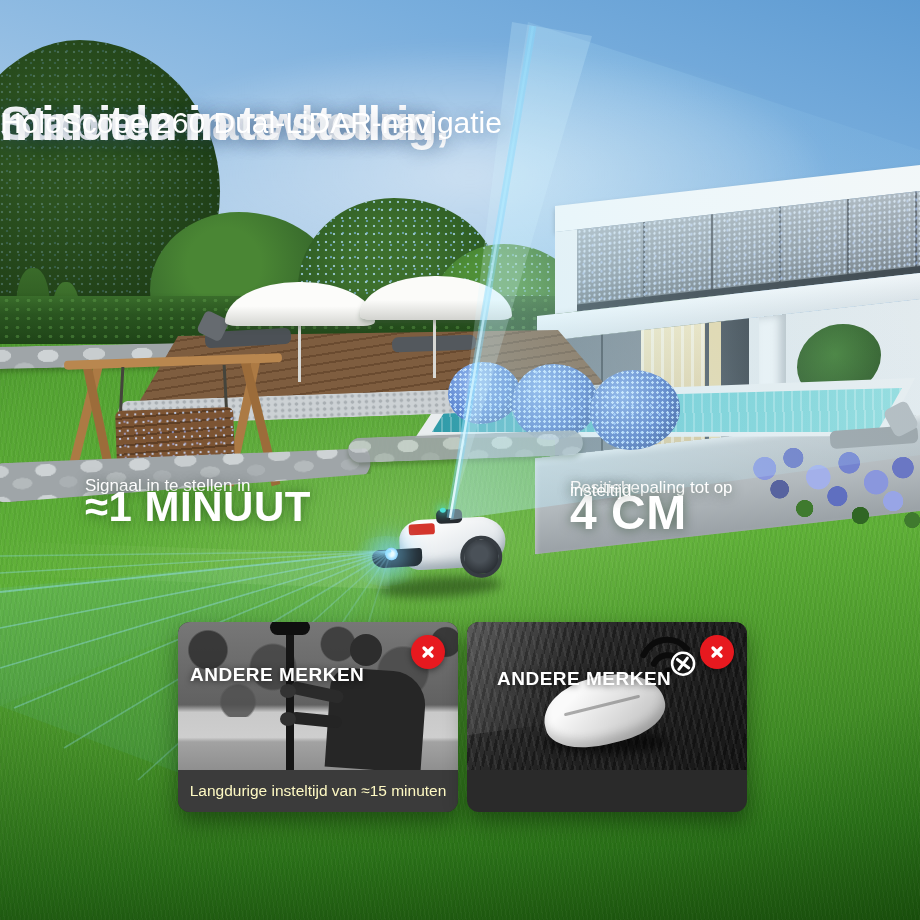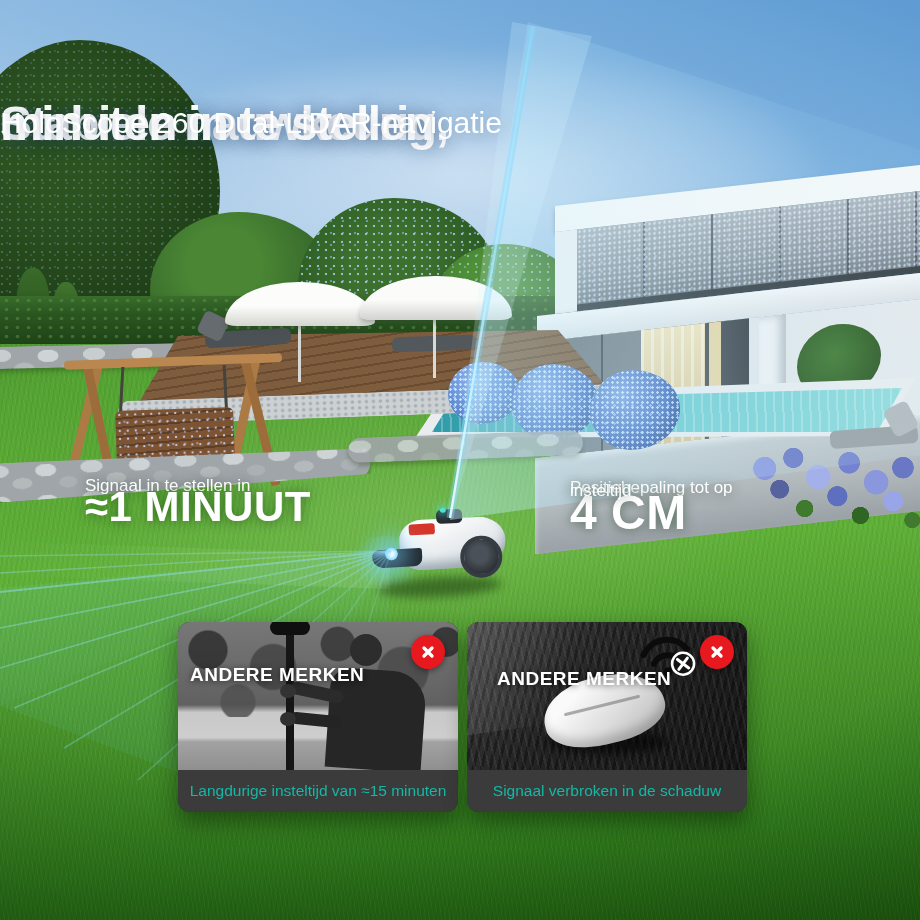--- a/index.html
+++ b/index.html
@@ -68,21 +68,21 @@
   .stat .nt{position:relative;font-size:17px;font-weight:400;margin-top:3px;}
   #stat-r .val{font-size:48px;}
 
   
   .card{top:622px;width:280px;height:190px;border-radius:12px;overflow:hidden;z-index:40;
     box-shadow:0 10px 22px rgba(0,20,0,.45);background:#2a2a2a;}
   .card .media{position:absolute;left:0;top:0;width:280px;height:148px;overflow:hidden;}
   .card .tag{position:absolute;color:#fff;font-size:19px;font-weight:700;letter-spacing:.5px;
     text-shadow:0 1px 6px rgba(0,0,0,.6);z-index:3;}
   .card .cap{position:absolute;left:0;bottom:0;width:280px;height:42px;background:#3b3b3b;
-    display:flex;align-items:center;justify-content:center;color:#14b8a6;font-size:15.5px;
+    display:flex;align-items:center;justify-content:center;color:#fef9c3;font-size:15.5px;
     white-space:nowrap;z-index:4;}
   .badge{position:absolute;right:13px;top:13px;width:34px;height:34px;border-radius:50%;
     background:#e7191f;display:flex;align-items:center;justify-content:center;z-index:6;
     box-shadow:0 2px 6px rgba(0,0,0,.45);}
   .media-l{background:
       linear-gradient(180deg,#777 0%,#616161 56%,#c9c9c9 61%,#cecece 78%,#a2a2a2 81%,#8f8f8f 100%);}
   .media-l .foliage{position:absolute;left:0;top:0;width:280px;height:95px;opacity:.85;
     background-image:
       radial-gradient(circle 34px at 30px 28px,#2f2f2f 55%,transparent 60%),
       radial-gradient(circle 40px at 95px 45px,#454545 55%,transparent 60%),
@@ -359,16 +359,15 @@
         <circle cx="47" cy="34" r="11" fill="#141414" stroke="#fff" stroke-width="2.5"></circle>
         <path d="M42 29 L52 39 M52 29 L42 39" stroke="#fff" stroke-width="3" stroke-linecap="round"></path>
       </svg>
     </div>
     <div class="tag" style="left:30px;top:46px;z-index:2;">ANDERE MERKEN</div>
     <div class="badge">
       <svg width="16" height="16" viewBox="0 0 24 24">
         <path d="M6 6 L18 18 M18 6 L6 18" stroke="#fff" stroke-width="5" stroke-linecap="round" fill="none"></path>
       </svg>
     </div>
-    <div class="cap">Signaal verbroken in de schaduw</div>
   </div>
 
 </div>
 
 </body></html>

